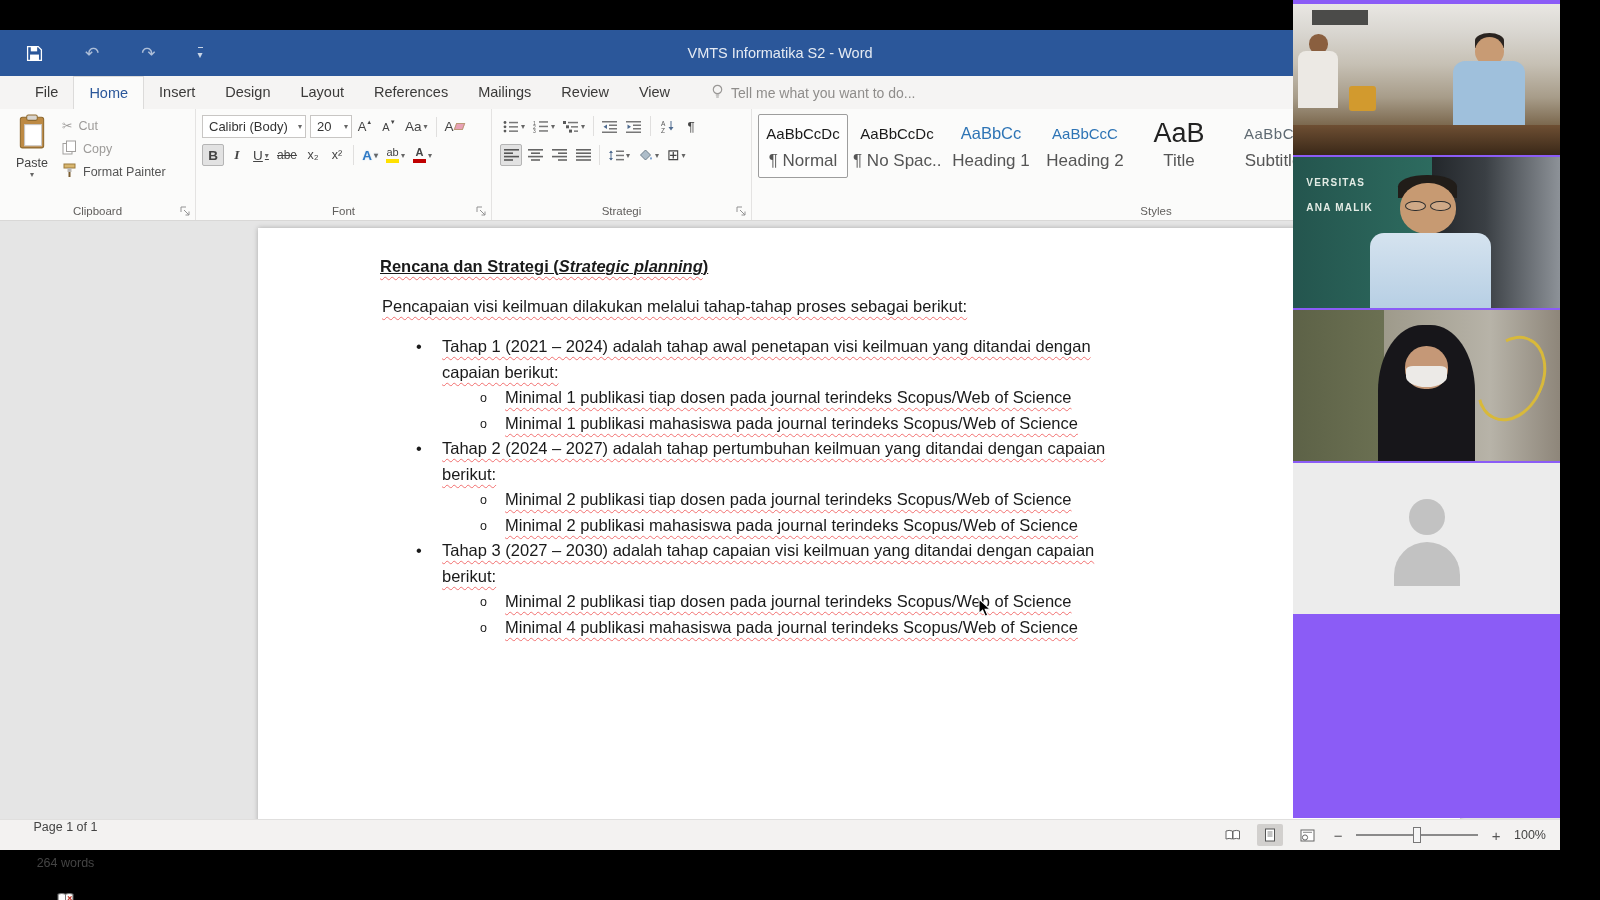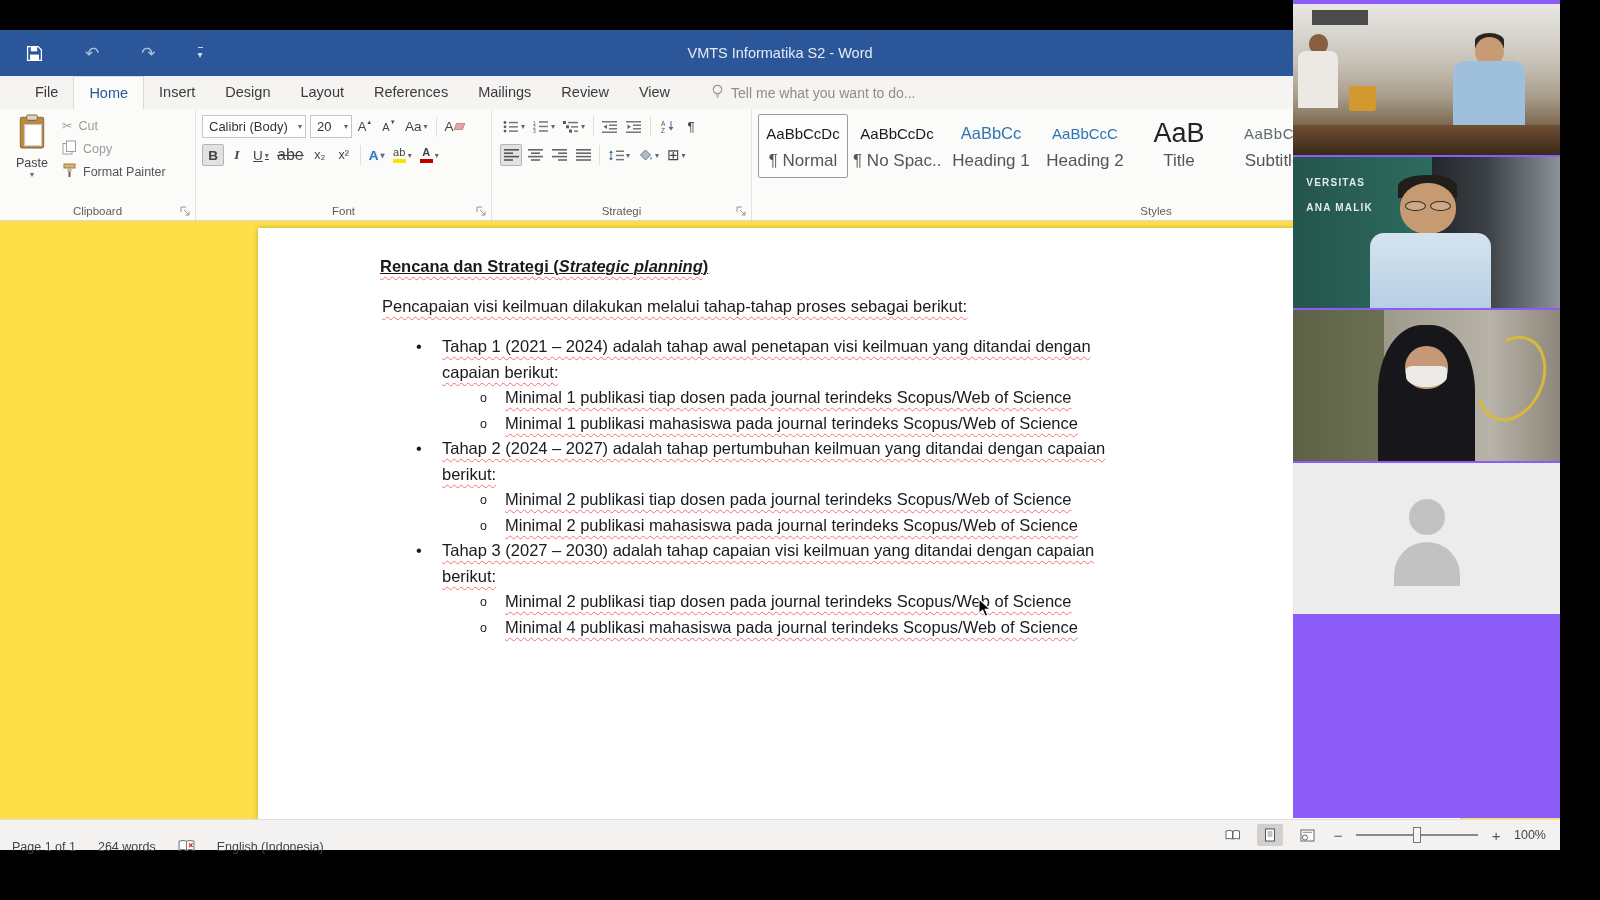--- a/index.html
+++ b/index.html
@@ -49,56 +49,56 @@
   .rbtn.on{background:#e2e2e2;border-color:#b5b5b5;}
   .dd::after{content:"▾";font-size:8px;color:#666;margin-left:2px;}
   .combo{height:23px;background:#fff;border:1px solid #c8c6c4;display:flex;align-items:center;
          font-size:13px;color:#333;padding:0 3px 0 6px;box-sizing:border-box;}
   .combo .dcar{margin-left:auto;font-size:8px;color:#666;padding-left:4px;}
   .vsep{width:1px;height:20px;background:#e0dfde;margin:0 3px;}
 
   .bold-b{font-weight:bold;}
   .ital-i{font-family:"Liberation Serif",serif;font-style:italic;font-weight:bold;}
   .und-u{text-decoration:underline;}
-  .strike{text-decoration:line-through;font-size:16px;}
+  .strike{text-decoration:line-through;font-size:12px;}
   .fx-a{color:#2f7ac5;font-weight:bold;text-shadow:0 0 2px #bcd6ee;}
   .stackbar{display:inline-flex;flex-direction:column;align-items:center;line-height:1;}
   .stackbar .bar{width:13px;height:4px;margin-top:1px;}
   .af{position:relative;font-size:13px;}
   .af i{font-style:normal;font-size:6px;position:relative;top:-5px;}
   .af.small{font-size:11px;}
 
   
   .cards{position:absolute;left:6px;top:5px;display:flex;gap:4px;}
   .card{width:90px;height:64px;text-align:center;border:1px solid transparent;border-radius:2px;padding-top:0;box-sizing:border-box;}
   .card.sel{border-color:#9d9d9d;background:#fdfdfd;}
   .card .prev{height:36px;display:flex;align-items:center;justify-content:center;font-size:15px;color:#1a1a1a;white-space:nowrap;overflow:hidden;}
   .card .prev.h{color:#2e74b5;font-size:16.5px;}
   .card .prev.title{font-size:27px;color:#222;}
   .card .prev.sub{color:#5f6a72;letter-spacing:.5px;}
   .card .nm{font-size:17px;color:#555;white-space:nowrap;overflow:hidden;}
 
   
-  .docarea{position:absolute;left:0;top:191px;bottom:30px;width:100%;background:#fde047;overflow:hidden;}
+  .docarea{position:absolute;left:0;top:191px;bottom:30px;width:100%;background:#e5e5e5;overflow:hidden;}
   .page{position:absolute;left:258px;top:7px;width:1202px;height:640px;background:#fff;box-shadow:0 0 5px rgba(0,0,0,.25);}
   .doctext{position:absolute;left:122px;top:26px;width:755px;font-size:16.5px;line-height:25.5px;color:#1a1a1a;}
   .sq{text-decoration-line:underline;text-decoration-style:wavy;text-decoration-color:rgba(235,30,30,.6);
       text-decoration-thickness:1px;text-underline-offset:4px;}
   .doc-heading{margin:0 0 14px 0;font-weight:bold;text-decoration:underline;text-decoration-thickness:1px;}
   .doc-heading .it{font-style:italic;}
   .intro{margin:0 0 15px 2px;}
   .li1{position:relative;padding-left:62px;}
   .li1::before{content:"•";position:absolute;left:36px;top:0;}
   .li2{position:relative;padding-left:125px;}
   .li2::before{content:"o";position:absolute;left:100px;top:1px;font-size:12.5px;}
 
   
   .statusbar{position:absolute;left:0;bottom:0;width:100%;height:30px;background:#f3f2f1;border-top:1px solid #e0dfde;
              font-size:12.5px;color:#444;}
-  .sb-left{position:absolute;left:12px;top:12px;height:30px;display:flex;align-items:center;gap:22px;}
+  .sb-left{position:absolute;left:12px;top:0;height:30px;display:flex;align-items:center;gap:22px;flex-direction:column;}
   .sb-right{position:absolute;right:14px;top:0;height:30px;display:flex;align-items:center;gap:11px;}
   .viewbtn{width:26px;height:22px;display:flex;align-items:center;justify-content:center;border-radius:2px;}
   .viewbtn.sel{background:#d2d0ce;}
   .zoom-track{position:relative;width:122px;height:2px;background:#8a8a8a;}
   .zoom-track .notch{position:absolute;left:50%;top:-3px;width:1px;height:8px;background:#8a8a8a;}
   .zoom-thumb{position:absolute;left:50%;top:-7px;width:8px;height:16px;margin-left:-4px;background:#f6f6f6;border:1px solid #777;box-sizing:border-box;}
   .zoomsign{font-size:15px;color:#555;width:14px;text-align:center;}
 
   
   .sidebar{position:absolute;left:1293px;top:0;width:267px;height:818px;background:#8b5cf6;z-index:50;}

